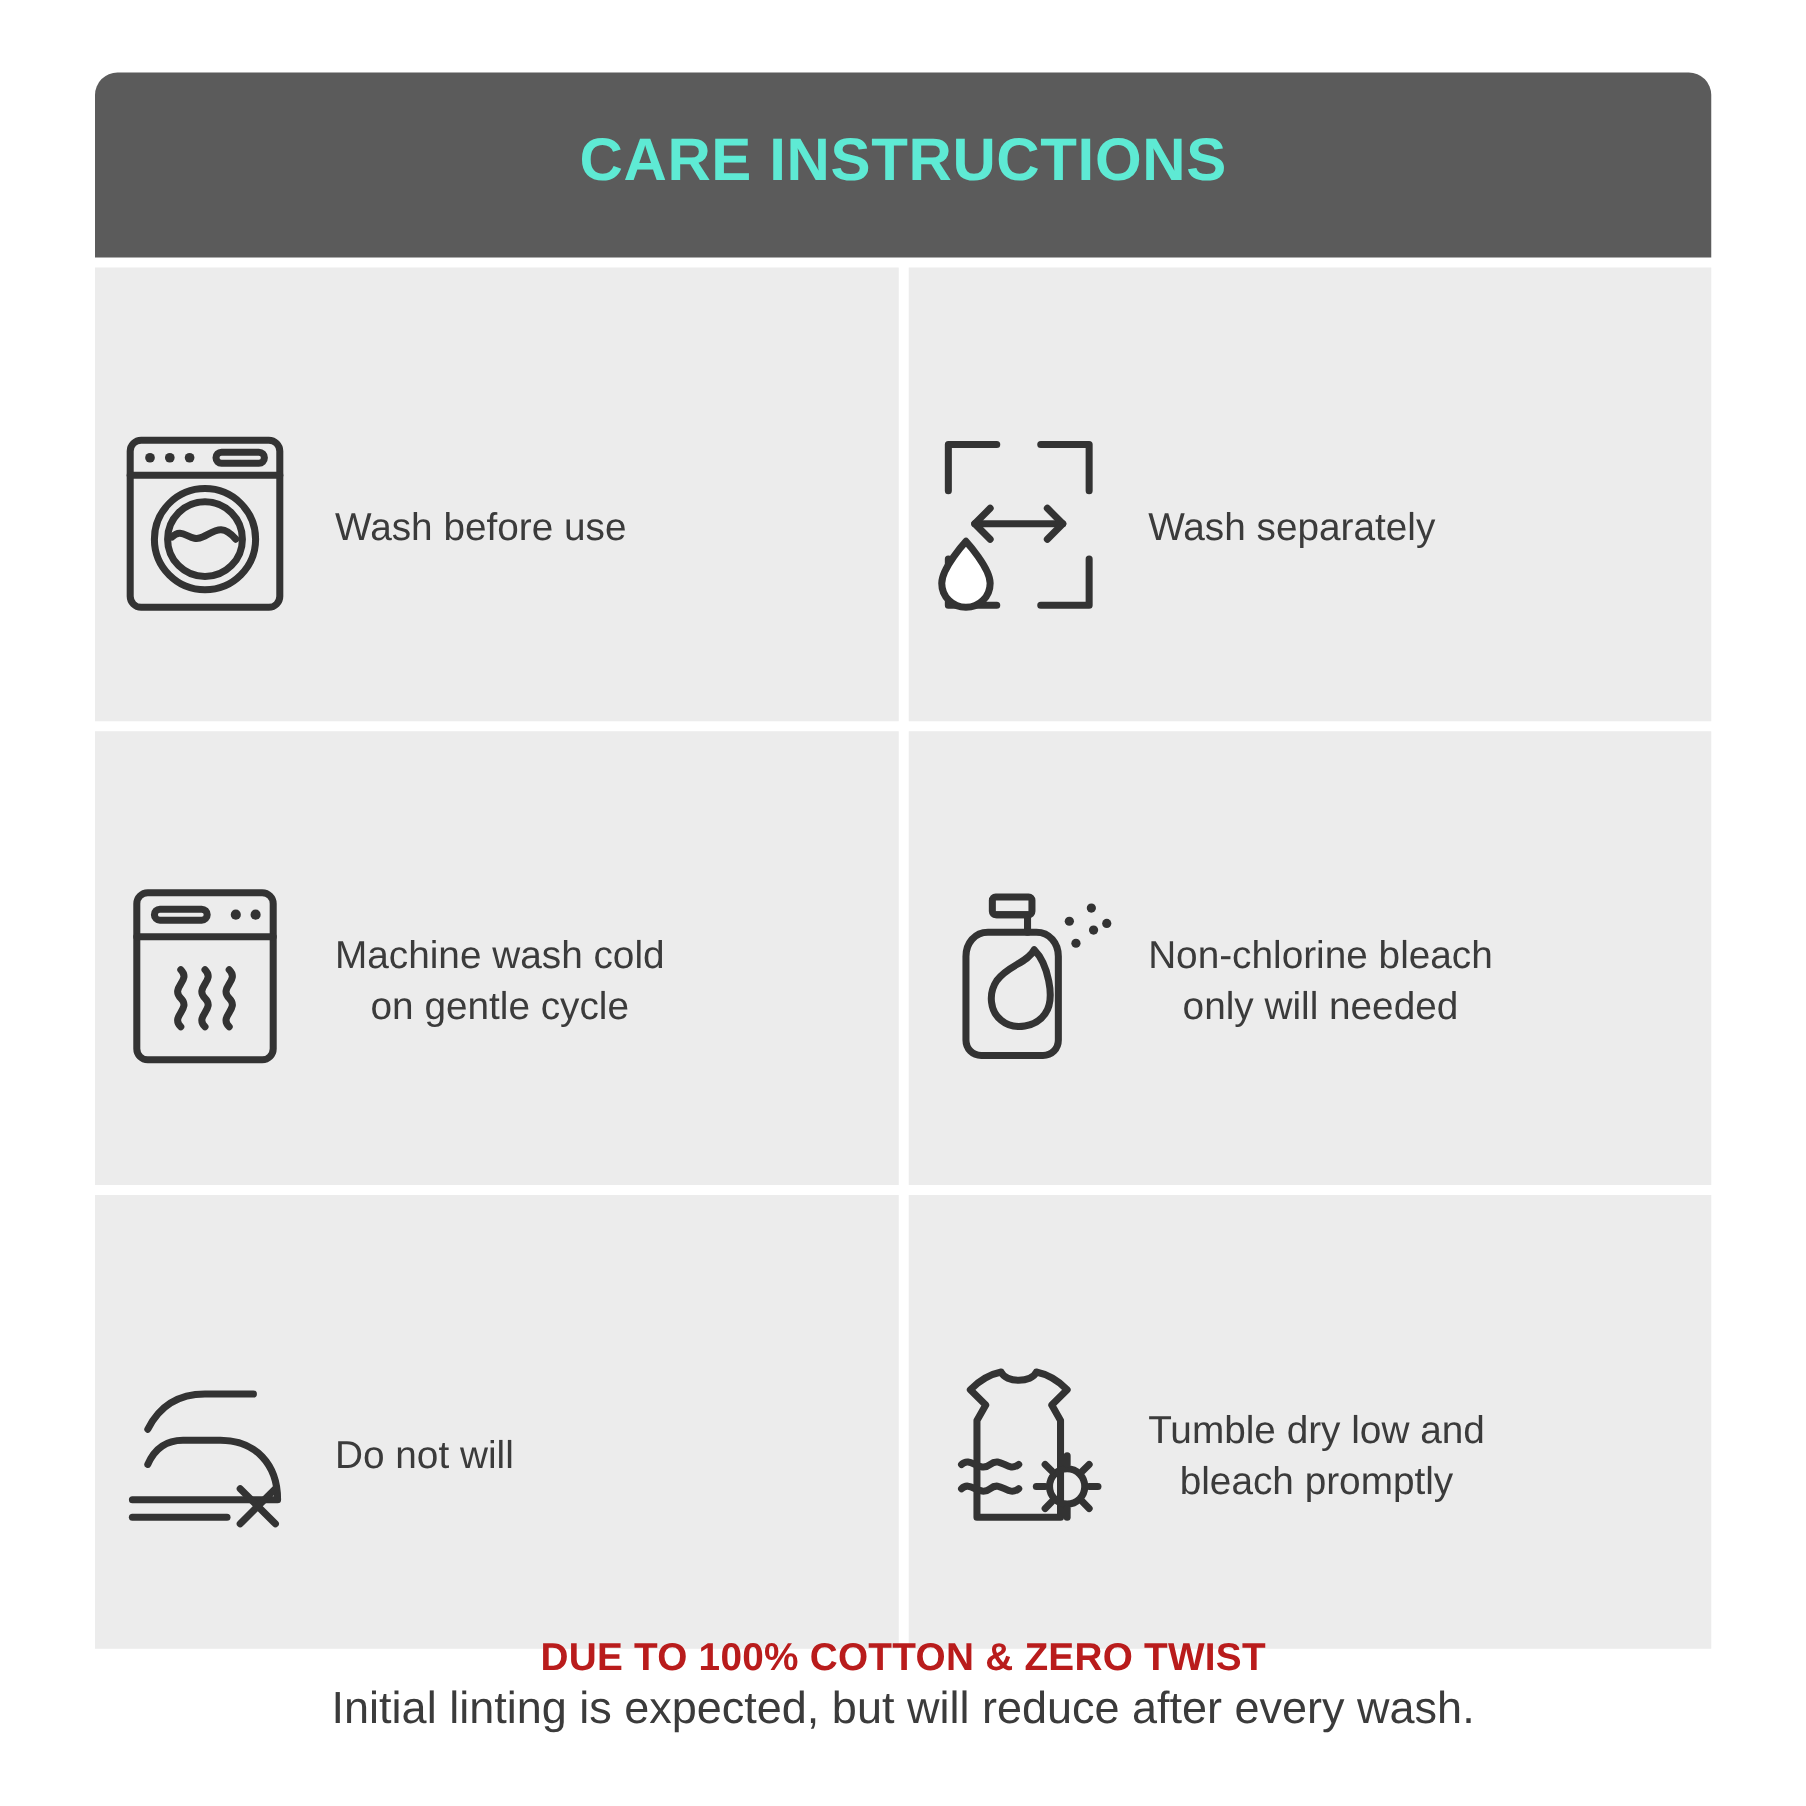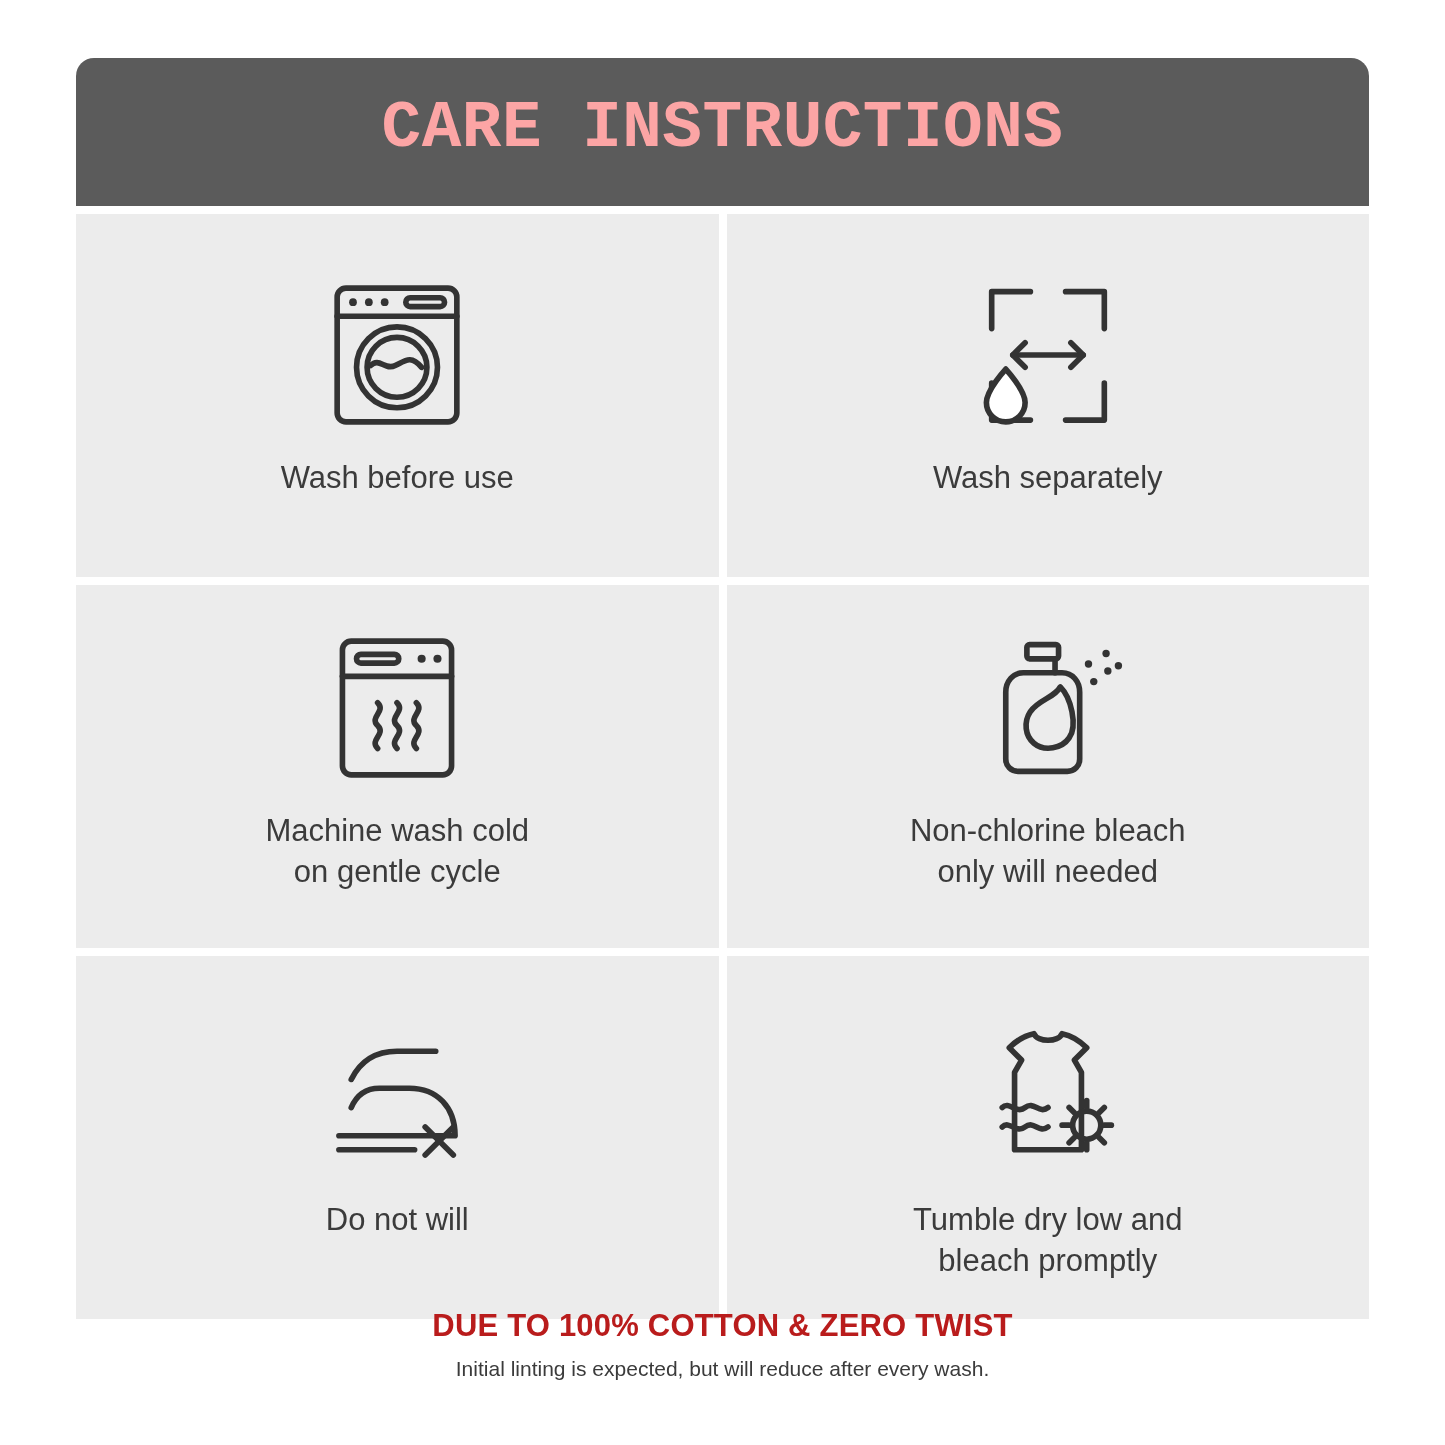--- a/index.html
+++ b/index.html
@@ -22,43 +22,43 @@
   }
   .header {
     height: 148px;
     background: #5b5b5b;
     border-radius: 18px 18px 0 0;
     display: flex;
     align-items: center;
     justify-content: center;
   }
   .header-title {
-    color: #fca5a5;
-    font-size: 66px;
+    color: #5eead4;
+    font-size: 48px;
     font-weight: bold;
     letter-spacing: 0.5px;
     line-height: 1;
     padding-bottom: 6px;
-    font-family: Liberation Mono, monospace;
   }
   .grid {
     display: grid;
     grid-template-columns: 1fr 1fr;
     grid-template-rows: 363px 363px 363px;
     gap: 8px;
     margin-top: 8px;
   }
   .cell {
     background: #ececec;
     display: flex;
-    flex-direction: column;
+    flex-direction: row;
     align-items: center;
     justify-content: flex-start;
     padding-top: 46px;
     box-sizing: border-box;
+    gap: 16px;
   }
   .cell.tall-icon { padding-top: 28px; }
   .icon-wrap {
     height: 190px;
     display: flex;
     align-items: center;
     justify-content: center;
   }
   .cell-label {
     margin-top: 8px;
@@ -76,23 +76,23 @@
     top: 1308px;
     text-align: center;
   }
   .footer-primary {
     color: #b91c1c;
     font-size: 31px;
     font-weight: bold;
     letter-spacing: 0.2px;
   }
   .footer-secondary {
-    margin-top: 13px;
+    margin-top: 1px;
     color: #3b3b3b;
-    font-size: 21px;
+    font-size: 36px;
     font-weight: 400;
   }
   svg { display: block; }
 </style>
 </head>
 <body>
 
 <div class="card">
 
   <div class="header">

